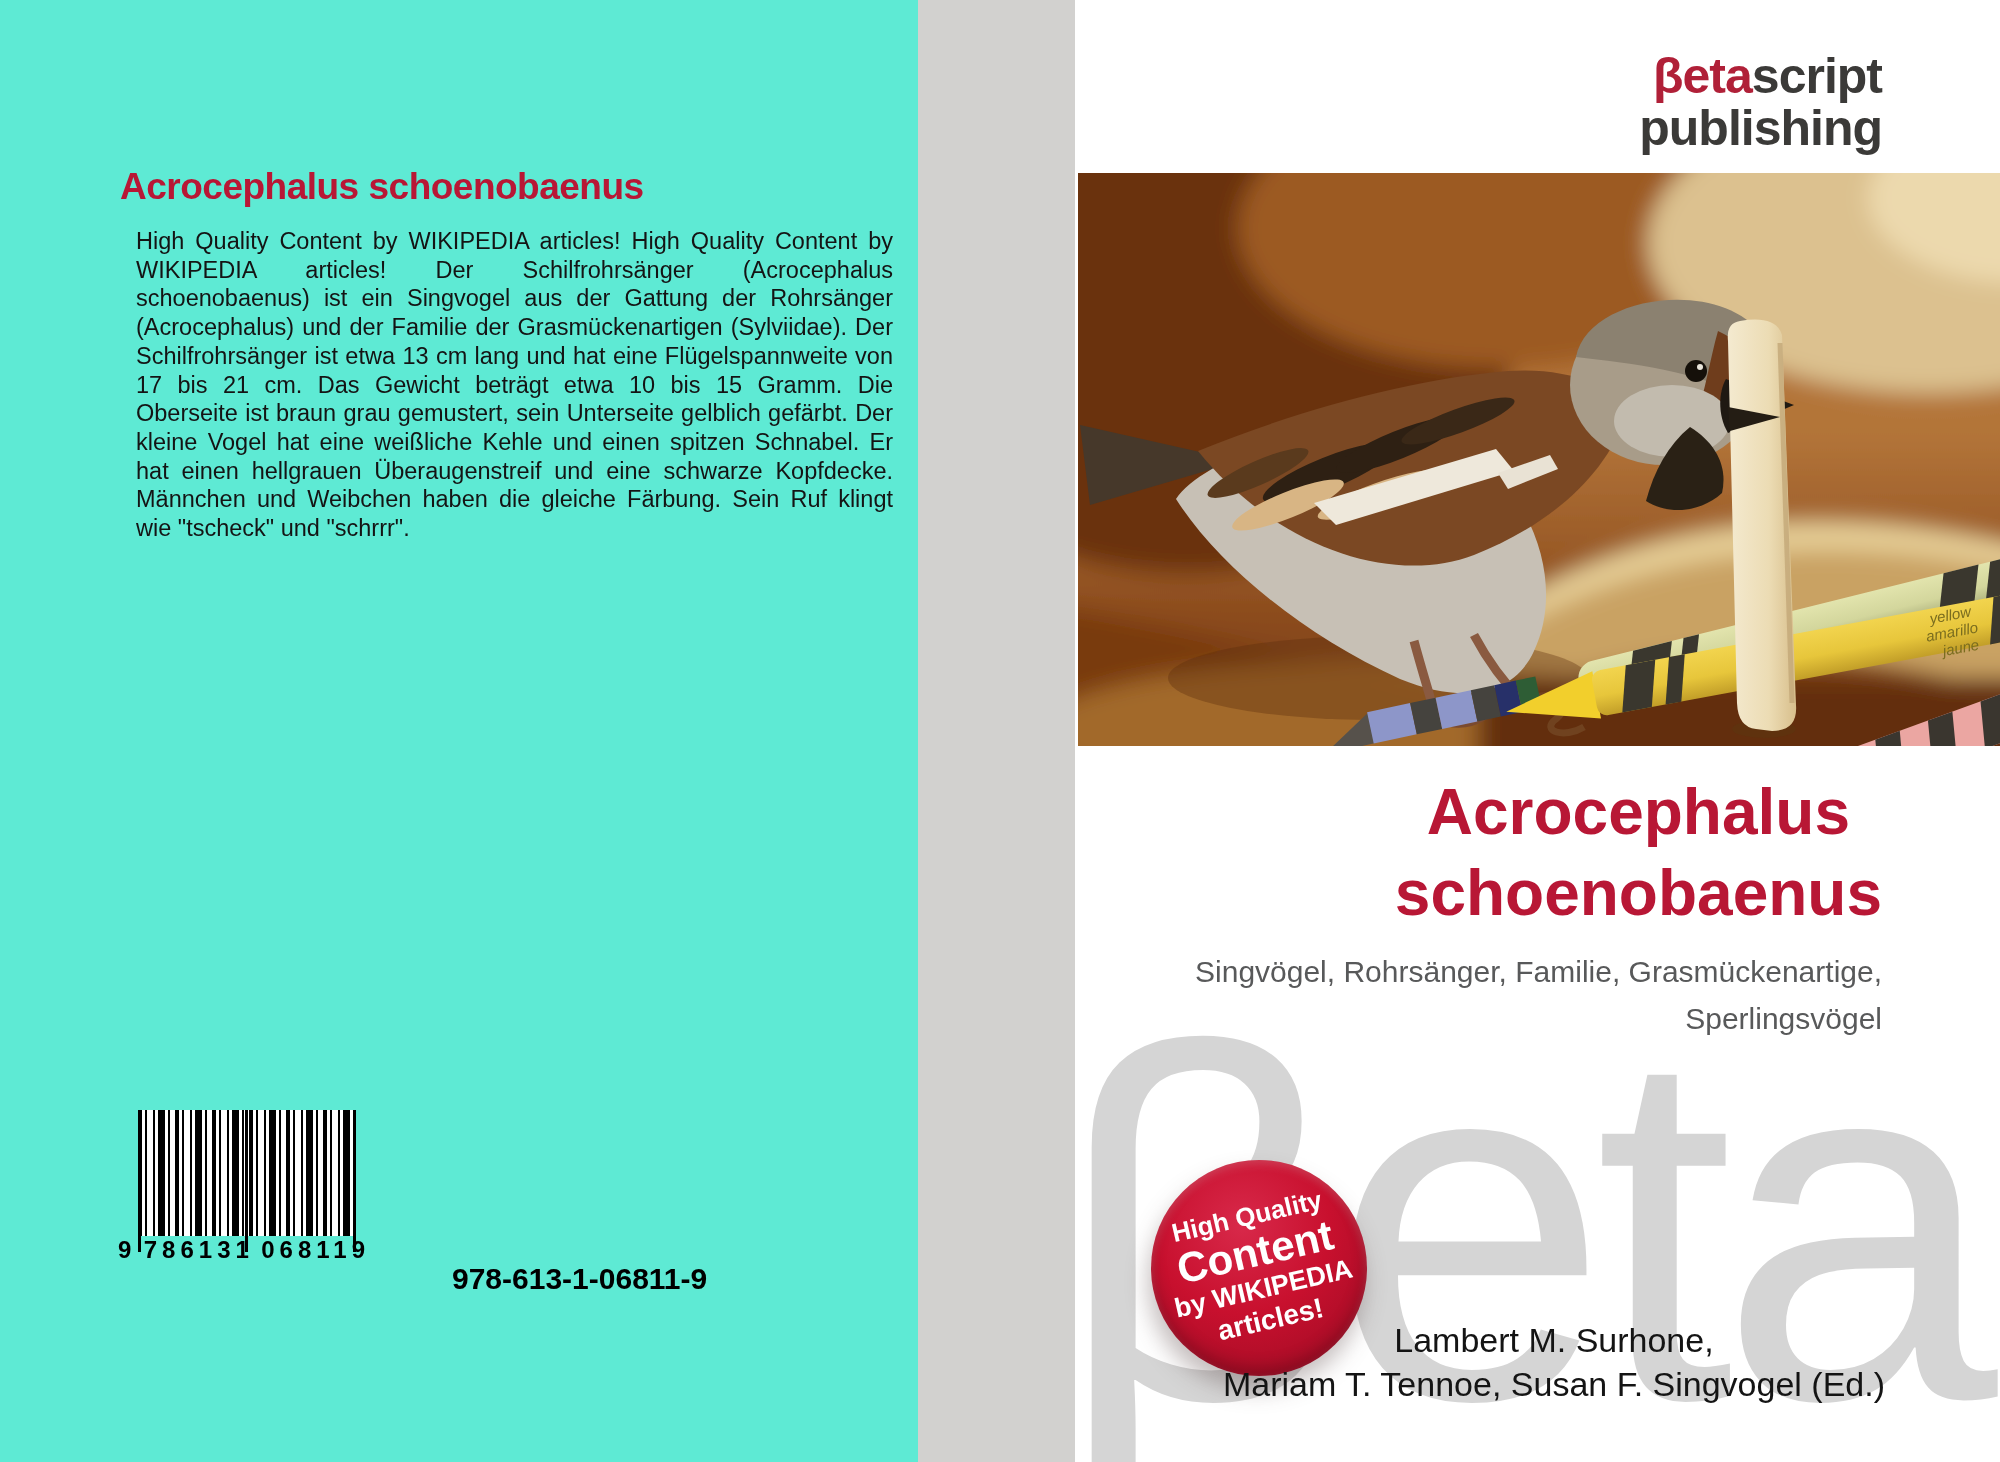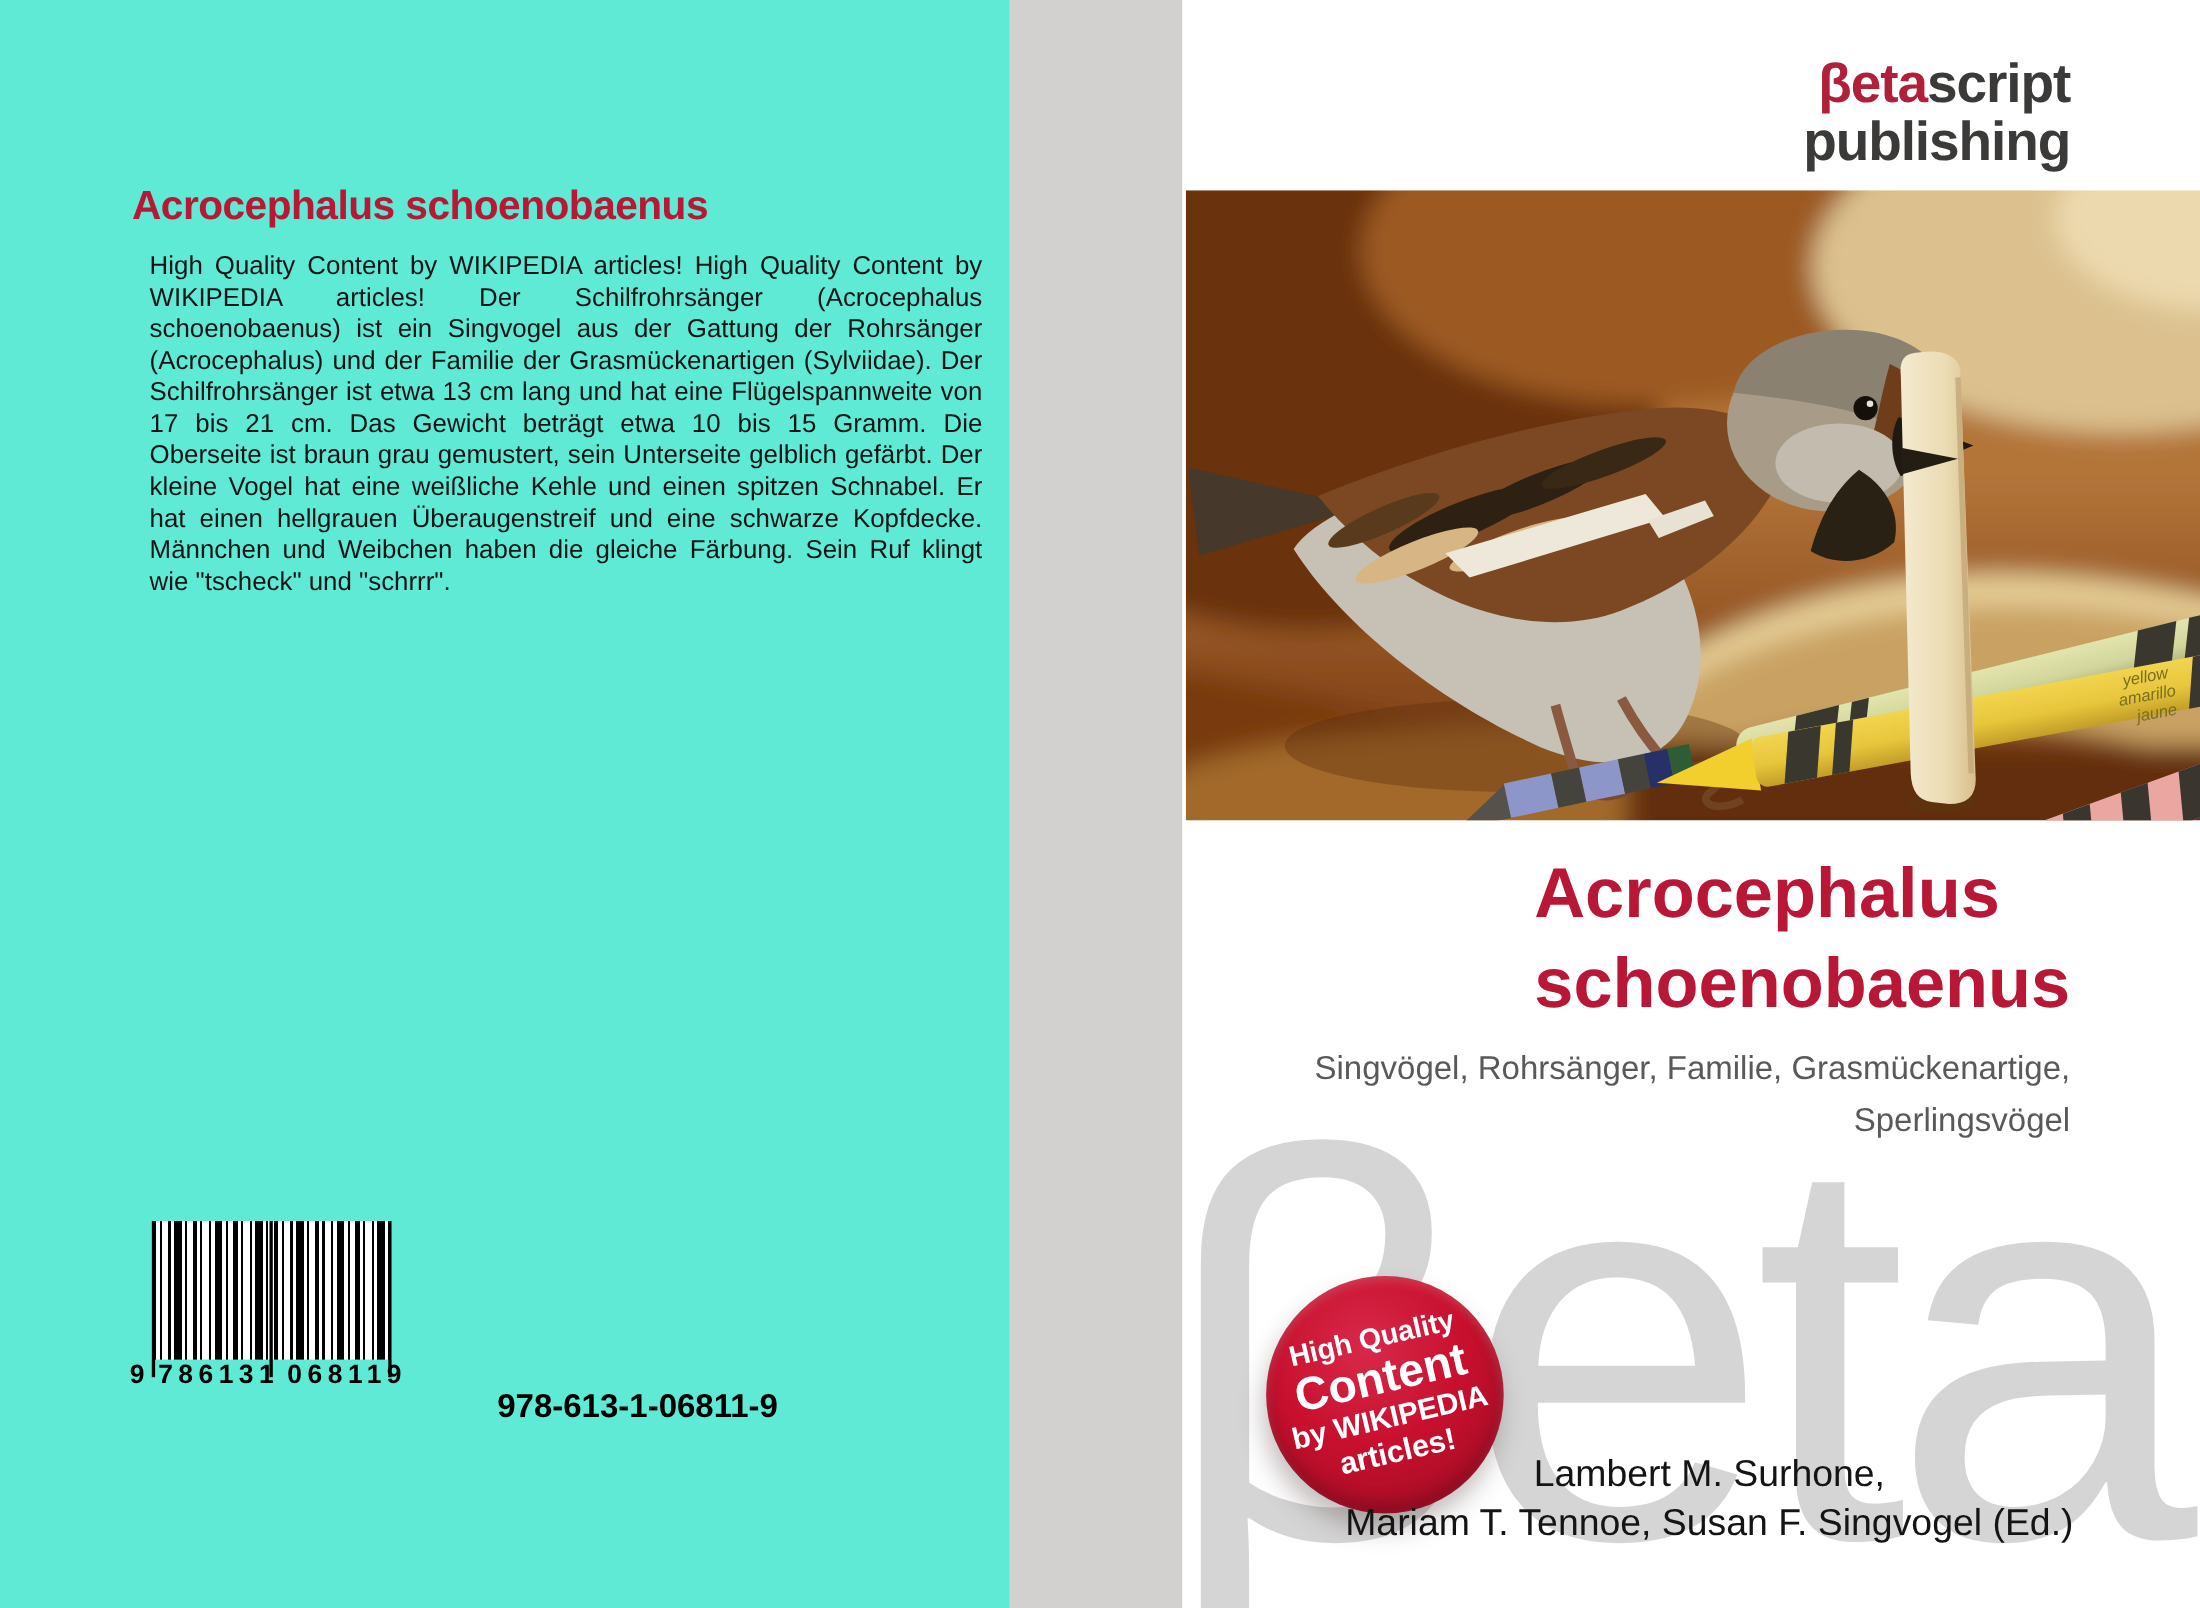--- a/index.html
+++ b/index.html
@@ -39,21 +39,21 @@
   .watermark{
     position:absolute;left:-18px;top:975px;z-index:1;
     font-size:500px;line-height:1;letter-spacing:-14px;color:#d5d5d5;white-space:nowrap;
   }
   .publisher-logo{position:absolute;right:118px;top:50px;text-align:right;z-index:2;
     font-size:50px;font-weight:bold;line-height:52px;letter-spacing:-1px;white-space:nowrap;}
   .logo-beta{color:#b02038;}
   .logo-dark{color:#3b3a38;}
   .cover-photo{position:absolute;left:3px;top:173px;width:922px;height:573px;z-index:2;overflow:hidden;}
   .front-title{
-    position:absolute;right:118px;top:772px;z-index:2;text-align:left;
+    position:absolute;right:118px;top:772px;z-index:2;text-align:center;
     font-size:64px;font-weight:bold;line-height:81px;color:#b81735;white-space:nowrap;
   }
   .front-subtitle{
     position:absolute;right:118px;top:948px;z-index:2;text-align:right;
     font-size:30px;line-height:47px;color:#58595a;white-space:nowrap;
   }
   .badge{
     position:absolute;left:76px;top:1160px;width:216px;height:216px;z-index:3;border-radius:50%;
     background:radial-gradient(circle at 42% 30%,#d8294a 0%,#c8102e 45%,#970b22 100%);
     box-shadow:-3px 14px 22px rgba(90,70,70,.35), inset 0 4px 10px rgba(255,255,255,.18), inset 0 -8px 16px rgba(0,0,0,.22);

